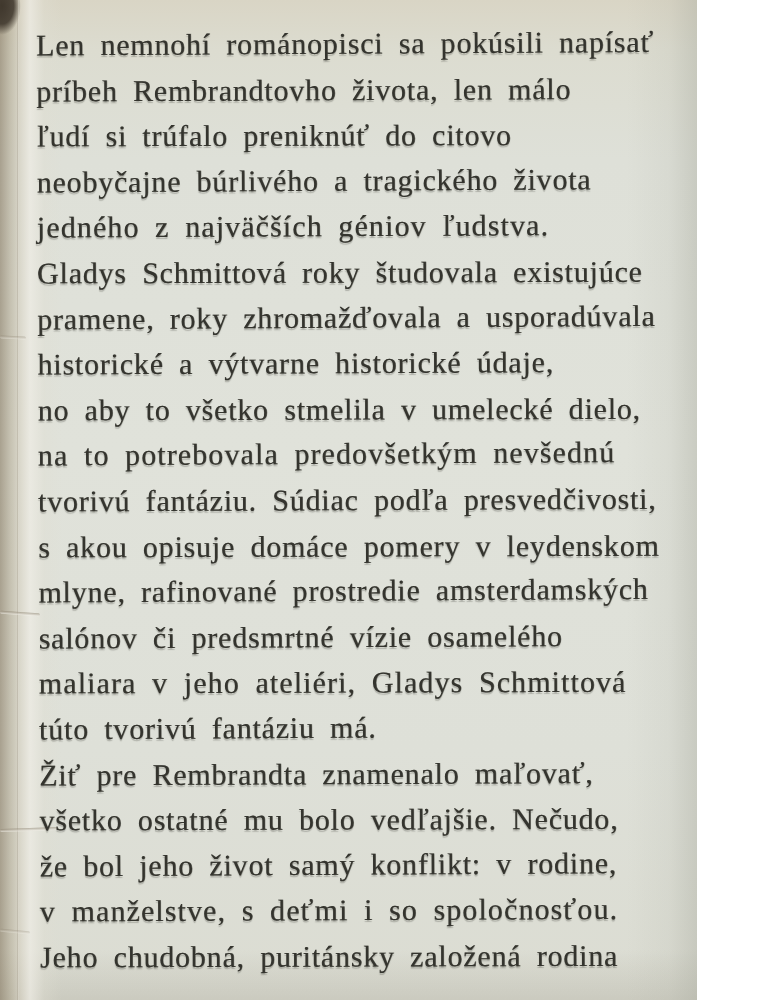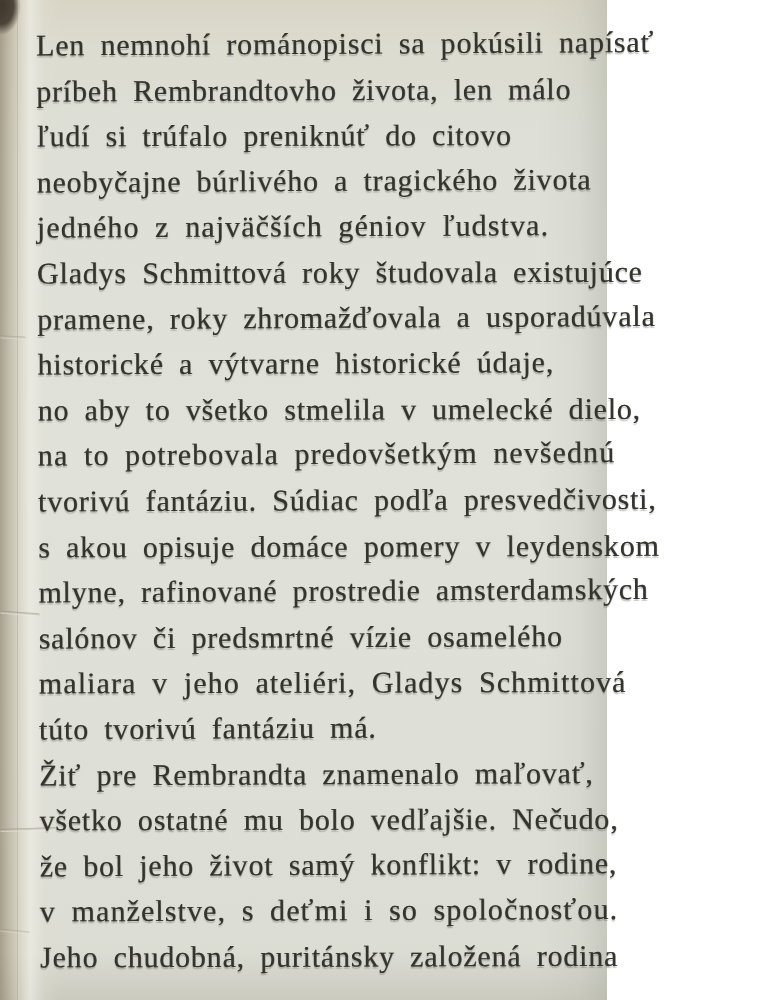--- a/index.html
+++ b/index.html
@@ -7,21 +7,21 @@
     padding: 0;
     width: 763px;
     height: 1000px;
     overflow: hidden;
     font-family: "Liberation Serif", "DejaVu Serif", serif;
   }
 
   .page {
     position: absolute;
     inset: 0;
-    width: 607px;
+    width: 697px;
     height: 1000px;
     
     background:
       
       radial-gradient(ellipse 26px 40px at 2px 6px, rgba(58,50,40,0.95) 0%, rgba(58,50,40,0.85) 45%, rgba(58,50,40,0) 72%),
       
       linear-gradient(90deg,
         rgba(132,118,94,0.60) 0px, rgba(164,152,126,0.45) 10px,
         rgba(214,208,192,0.55) 20px, rgba(238,236,228,0.75) 30px,
         rgba(224,222,210,0.35) 44px, rgba(224,222,210,0.0) 62px),

